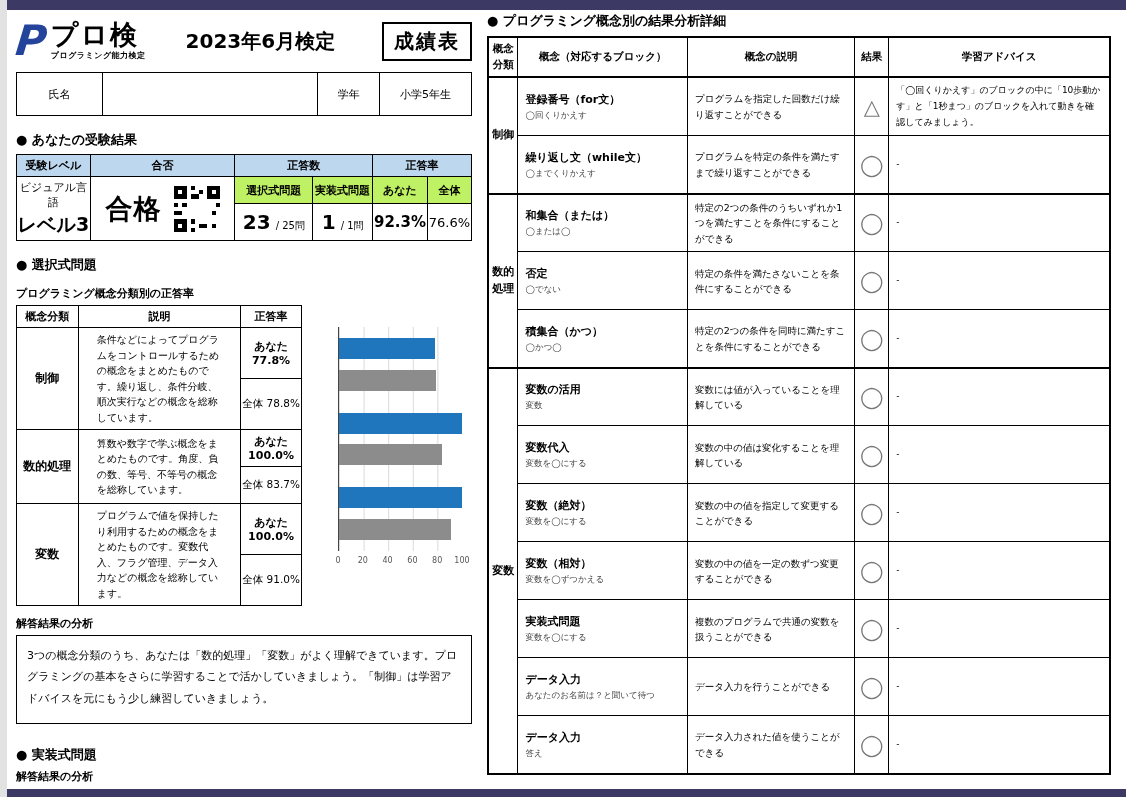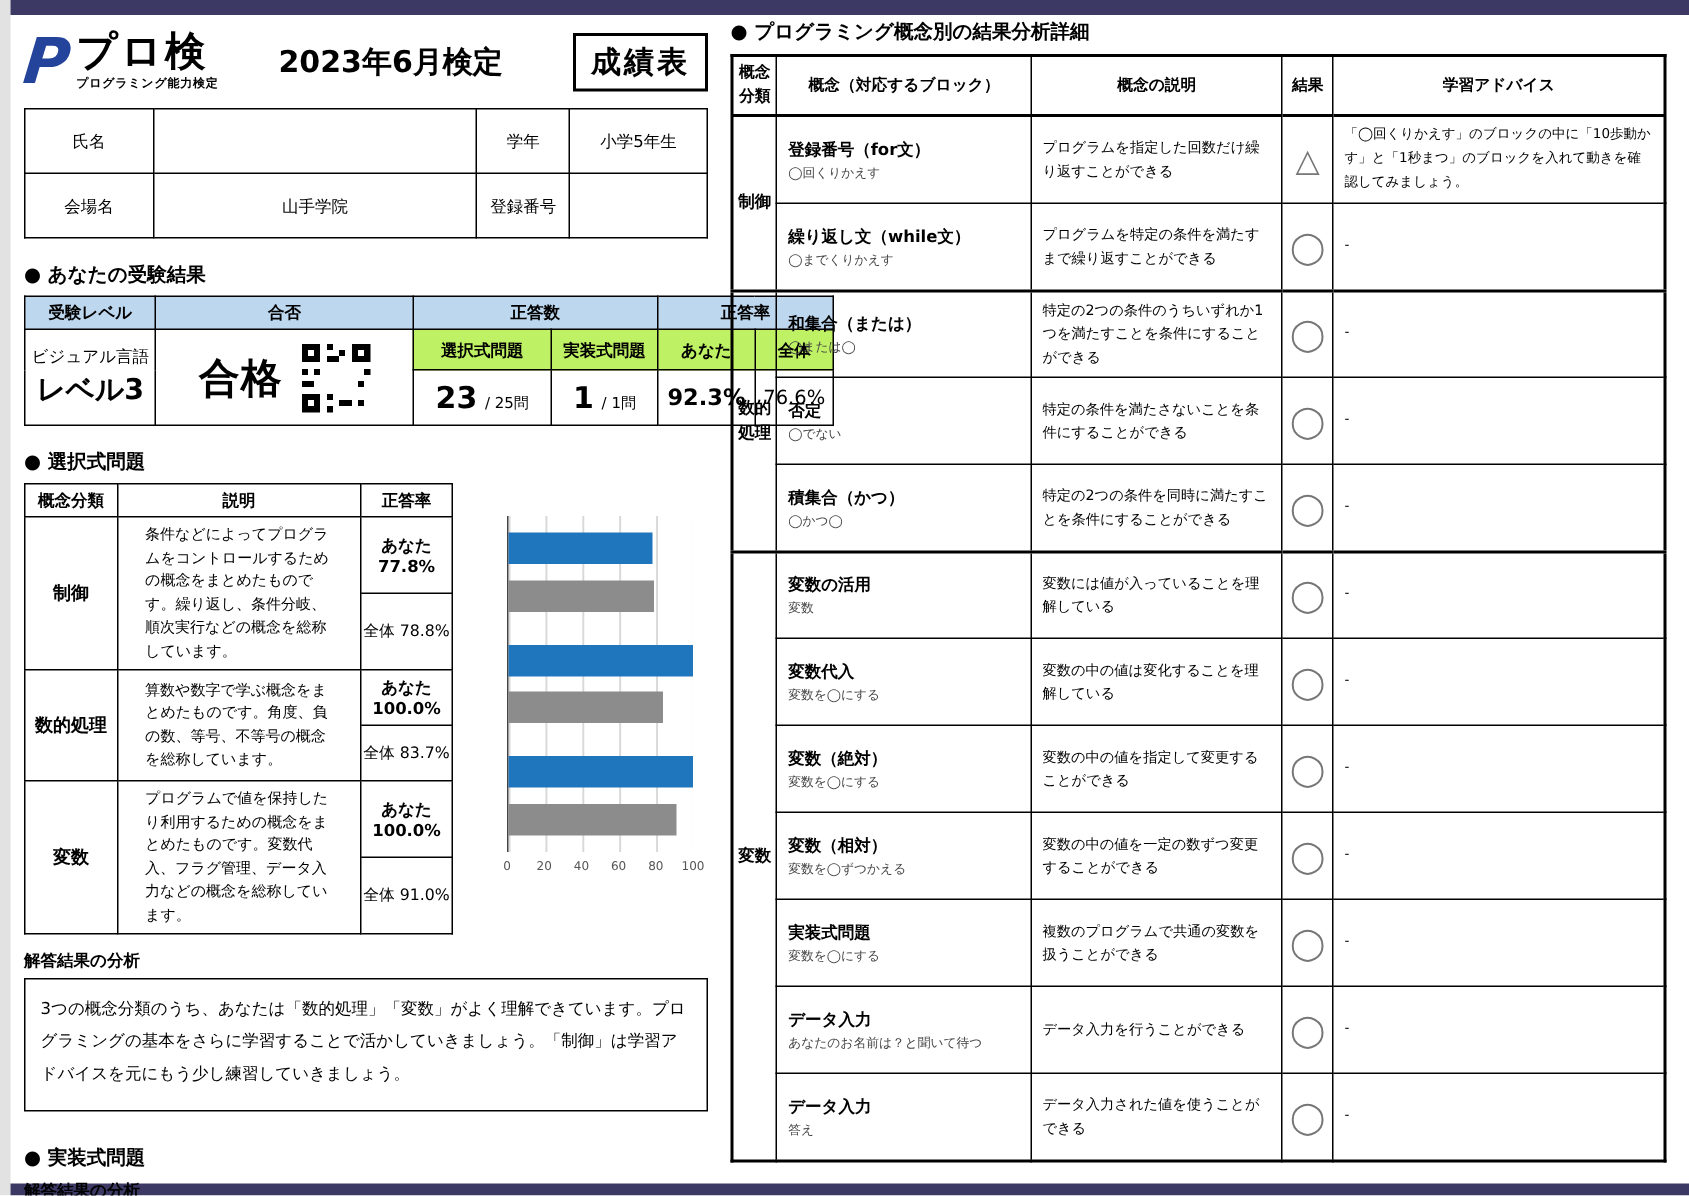--- a/index.html
+++ b/index.html
@@ -23,21 +23,21 @@
 
   
   table { border-collapse:collapse; }
   .info-table { width:456px; margin-top:4px; }
   .info-table td { border:1.2px solid #000; height:43px; text-align:center; font-size:11px; vertical-align:middle; }
   .info-venue { font-size:15px; }
 
   .section-title { font-size:13px; font-weight:bold; margin:15px 0 5px; }
 
   
-  .res-table { width:540px; }
+  .res-table { width:456px; }
   .res-table th, .res-table td { border:1px solid #000; text-align:center; vertical-align:middle; }
   .res-table .blue th { background:#BDD7EE; font-size:11px; height:22px; }
   .res-table .subh th { font-size:11px; height:27px; background:#bef264; }
   .res-table .vals td { height:37px; }
   .level-cell div { font-size:11px; }
   .level-cell .lv2 { font-size:19px; font-weight:bold; margin-top:2px; }
   .pass-wrap { display:flex; align-items:center; justify-content:center; gap:12px; }
   .pass-text { font-size:27px; font-weight:bold; letter-spacing:1px; }
   .num-big { font-size:20px; font-weight:bold; }
   .num-small { font-size:10px; }
@@ -109,26 +109,20 @@
           <col style="width:216px">
           <col style="width:62px">
           <col style="width:92px">
         </colgroup>
       <tbody>
           <tr>
         <td>氏名</td>
         <td></td>
         <td>学年</td>
         <td>小学5年生</td>
-      </tr>
-      <tr>
-        <td>会場名</td>
-        <td class="info-venue">山手学院</td>
-        <td>登録番号</td>
-        <td></td>
       </tr>
     </tbody>
       </table>
 
     <div class="section-title">● あなたの受験結果</div>
 
     <table class="res-table">
       <colgroup>
           <col style="width:74px">
           <col style="width:145px">
@@ -189,20 +183,21 @@
           <span class="num-big">1</span>
           <span class="num-small">/ 1問</span>
         </td>
         <td class="rate-you-v">92.3%</td>
         <td class="rate-all-v">76.6%</td>
       </tr>
     </tbody>
       </table>
 
     <div class="section-title">● 選択式問題</div>
+    <div class="mc-sub">プログラミング概念分類別の正答率</div>
 
     <div class="mc-body">
       <table class="mc-table">
         <colgroup>
             <col style="width:62px">
             <col style="width:163px">
             <col style="width:61px">
           </colgroup>
         <tbody>
             <tr>

